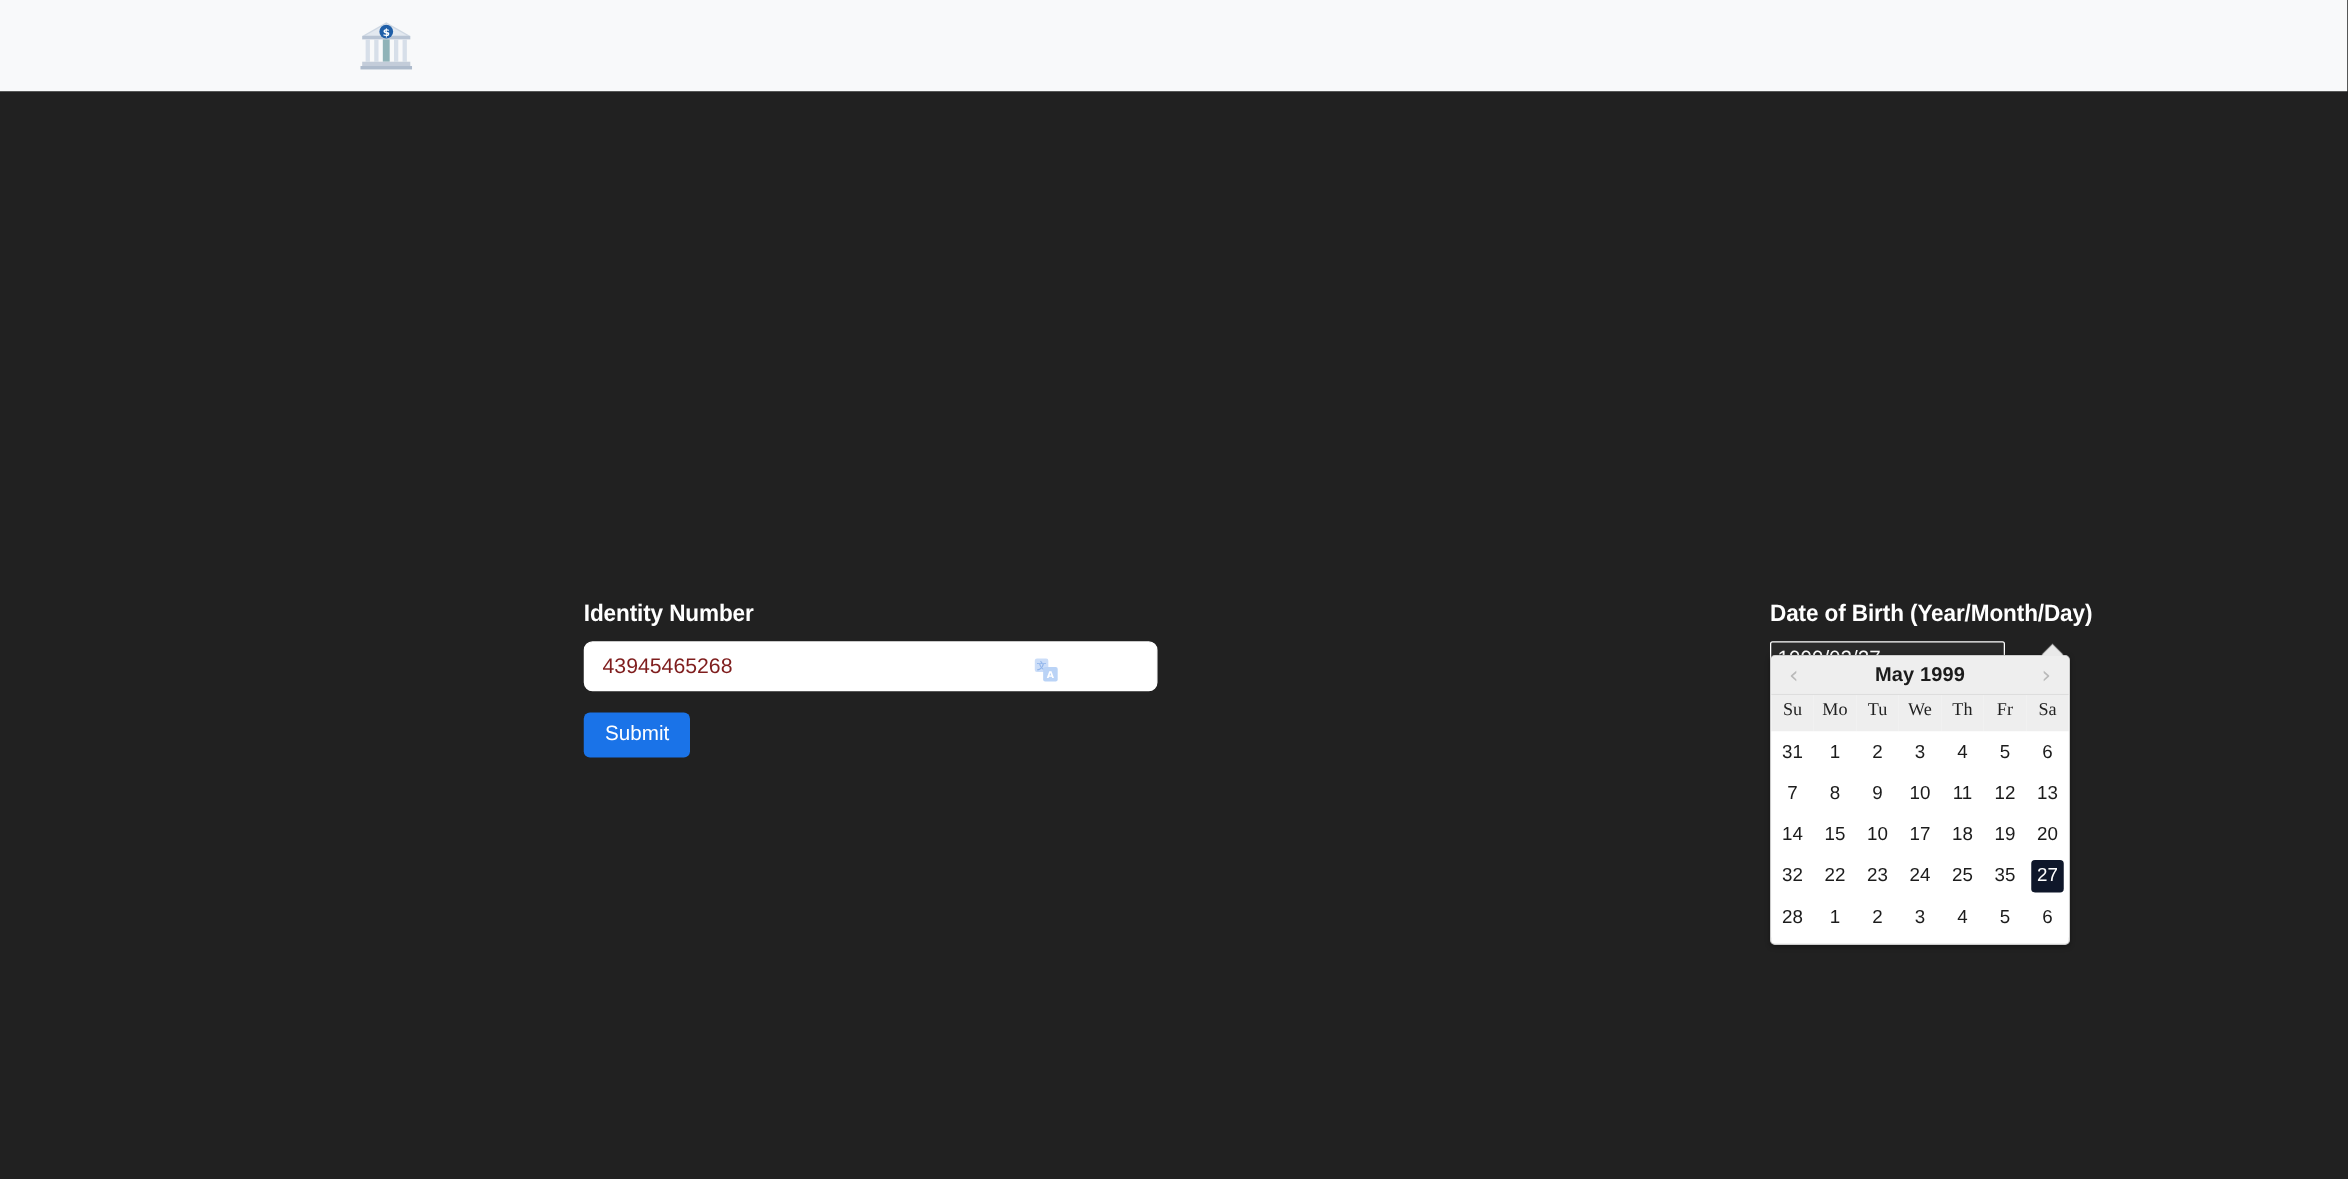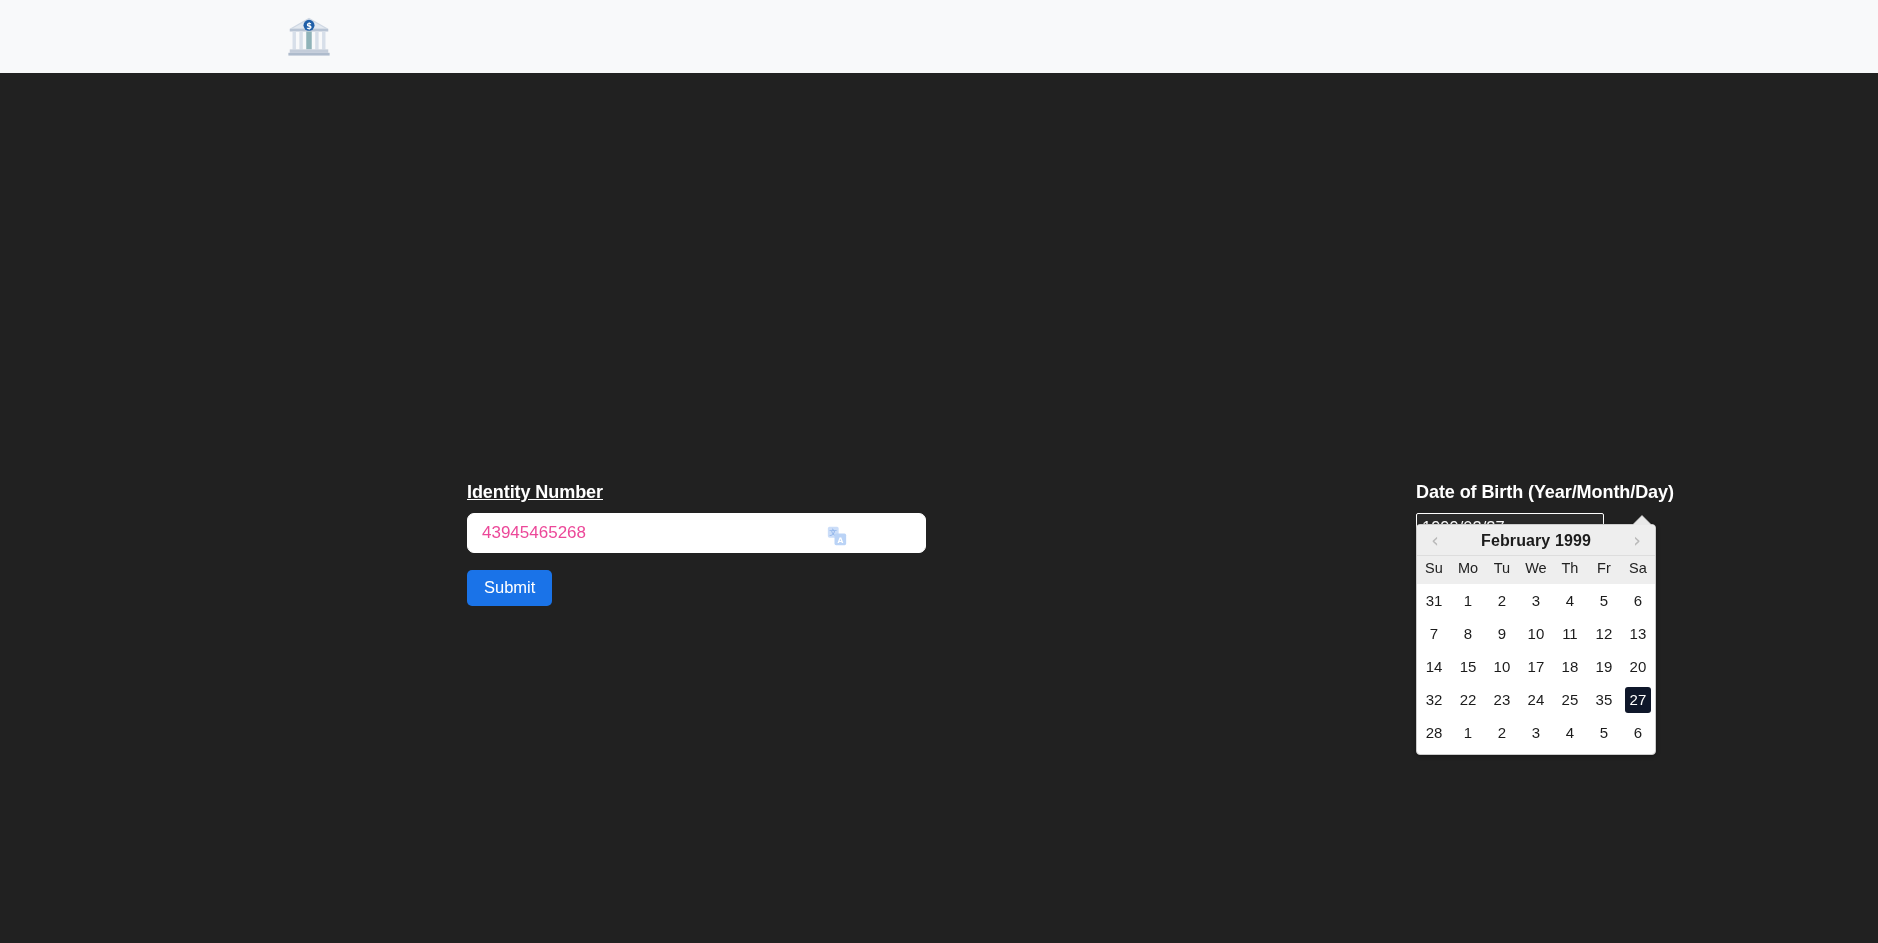--- a/index.html
+++ b/index.html
@@ -68,21 +68,21 @@
   .form-wrap {
     position: absolute;
     left: 467px;
     top: 408px;
     width: 1000px;
     display: flex;
     align-items: flex-start;
     gap: 0px;
   }
 
-  .col-identity { width: 459px; position: relative; text-decoration: underline; }
+  .col-identity { width: 459px; position: relative; }
   .col-dob { width: 250px; position: relative; margin-left: 490px; }
 
   .field-label {
     font-family: "Liberation Sans Narrow", "Liberation Sans", sans-serif;
     font-weight: 700;
     font-size: 19px;
     color: #ffffff;
     letter-spacing: -0.1px;
     display: block;
     margin: 0 0 10px 0;
@@ -90,21 +90,21 @@
     transform-origin: left center;
     white-space: nowrap;
   }
 
   .identity-input {
     width: 459px;
     height: 40px;
     border: 1px solid #ffffff;
     border-radius: 7px;
     background: #ffffff;
-    color: #ec4899;
+    color: #7f1d1d;
     font-family: "Liberation Sans", sans-serif;
     font-size: 17px;
     padding: 0 14px;
     outline: none;
   }
 
   .translate-badge {
     position: absolute;
     left: 360px;
     top: 45px;
@@ -194,20 +194,21 @@
     border-collapse: collapse;
     background: #ffffff;
   }
   .dp-grid th {
     background: #eeeeee;
     font-size: 14.5px;
     font-weight: 400;
     color: #222222;
     padding: 4px 0 8px 0;
     width: 14.285%;
+    font-family: Liberation Serif, serif;
   }
   .dp-grid td {
     text-align: center;
     font-size: 15px;
     color: #1c1c1c;
     padding: 0;
     height: 33px;
     cursor: pointer;
   }
   .dp-grid td .cell {
@@ -267,21 +268,21 @@
 
     <div class="col-dob">
       <label class="field-label">Date of Birth (Year/Month/Day)</label>
       <input class="dob-input" type="text" value="1999/02/27" style="">
 
       <div class="datepicker">
         <span class="dp-caret"></span>
 
         <div class="dp-header">
           <span class="dp-nav">‹</span>
-          <span class="dp-title">February 1999</span>
+          <span class="dp-title">May 1999</span>
           <span class="dp-nav">›</span>
         </div>
 
         <table class="dp-grid">
           <thead>
             <tr>
               <th>Su</th>
               <th>Mo</th>
               <th>Tu</th>
               <th>We</th>

